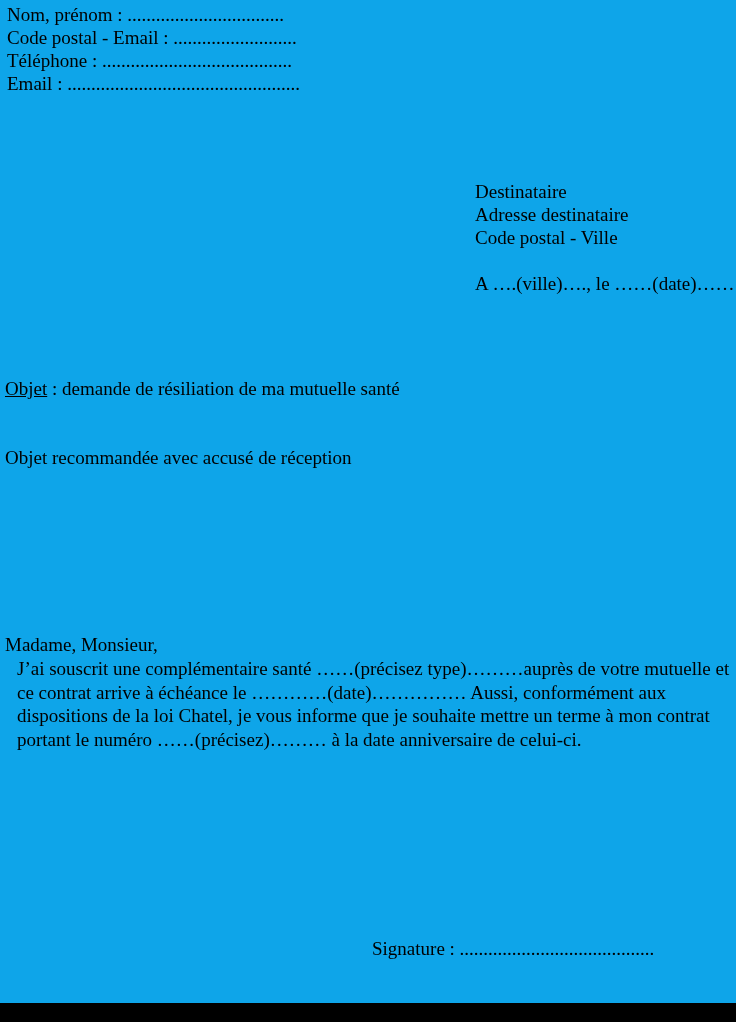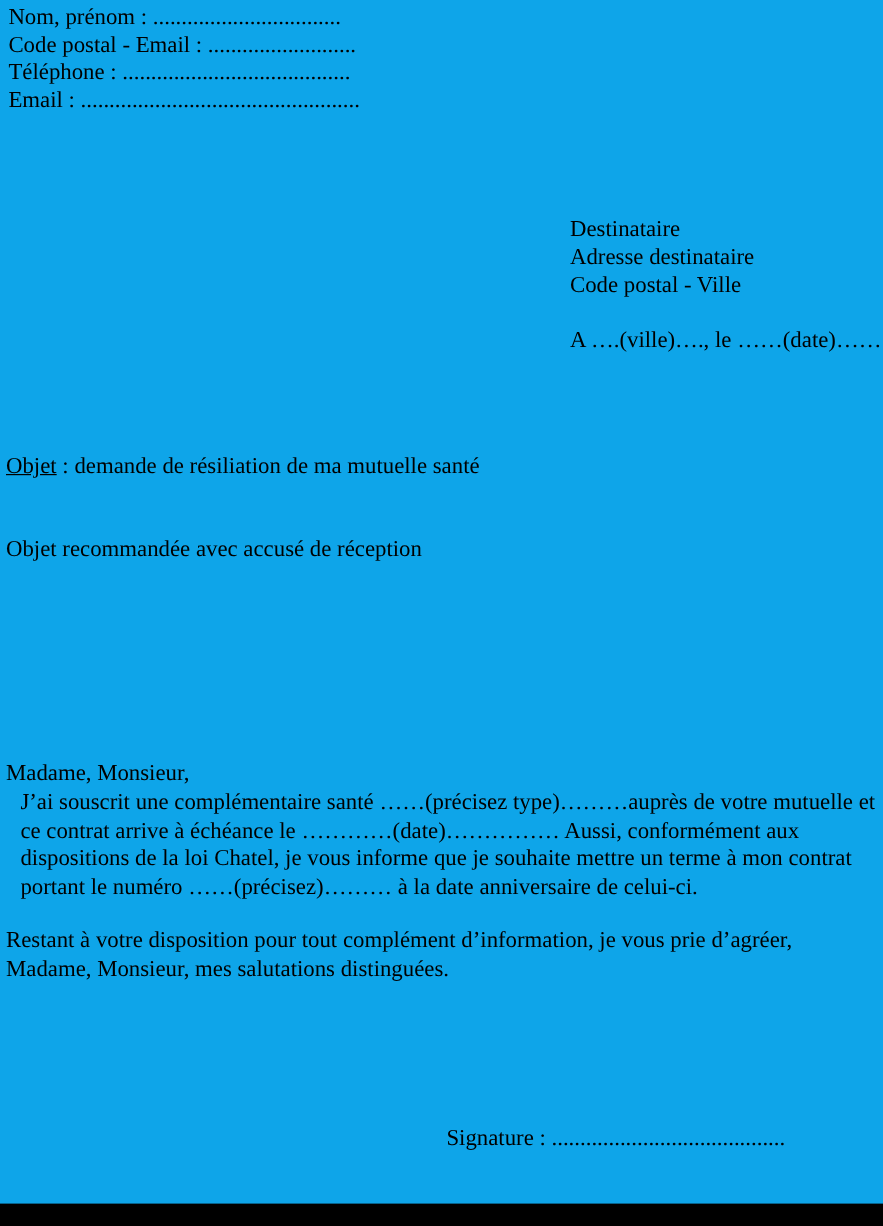--- a/index.html
+++ b/index.html
@@ -63,22 +63,18 @@
 
   <div class="block salutation-block">Madame, Monsieur,</div>
 
   <div class="block body-paragraph-1">
     <div>J’ai souscrit une complémentaire santé ……(précisez type)………auprès de votre mutuelle et</div>
     <div>ce contrat arrive à échéance le …………(date)…………… Aussi, conformément aux</div>
     <div>dispositions de la loi Chatel, je vous informe que je souhaite mettre un terme à mon contrat</div>
     <div>portant le numéro ……(précisez)……… à la date anniversaire de celui-ci.</div>
   </div>
 
-  <div class="block body-paragraph-2">
-    <div>Restant à votre disposition pour tout complément d’information, je vous prie d’agréer,</div>
-    <div>Madame, Monsieur, mes salutations distinguées.</div>
-  </div>
 
   <div class="block signature-block">Signature : .........................................</div>
 
   <div class="footer-bar" style="background: rgb(0, 0, 0);"></div>
 
 </div>
 
 </body></html>

